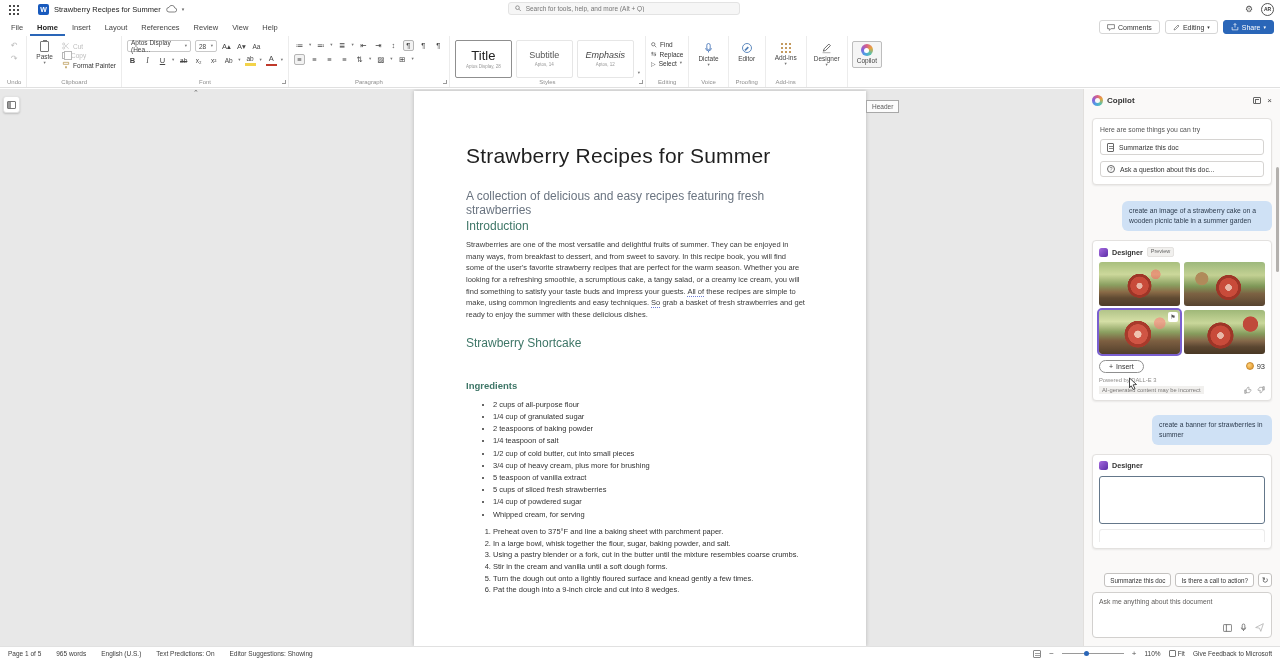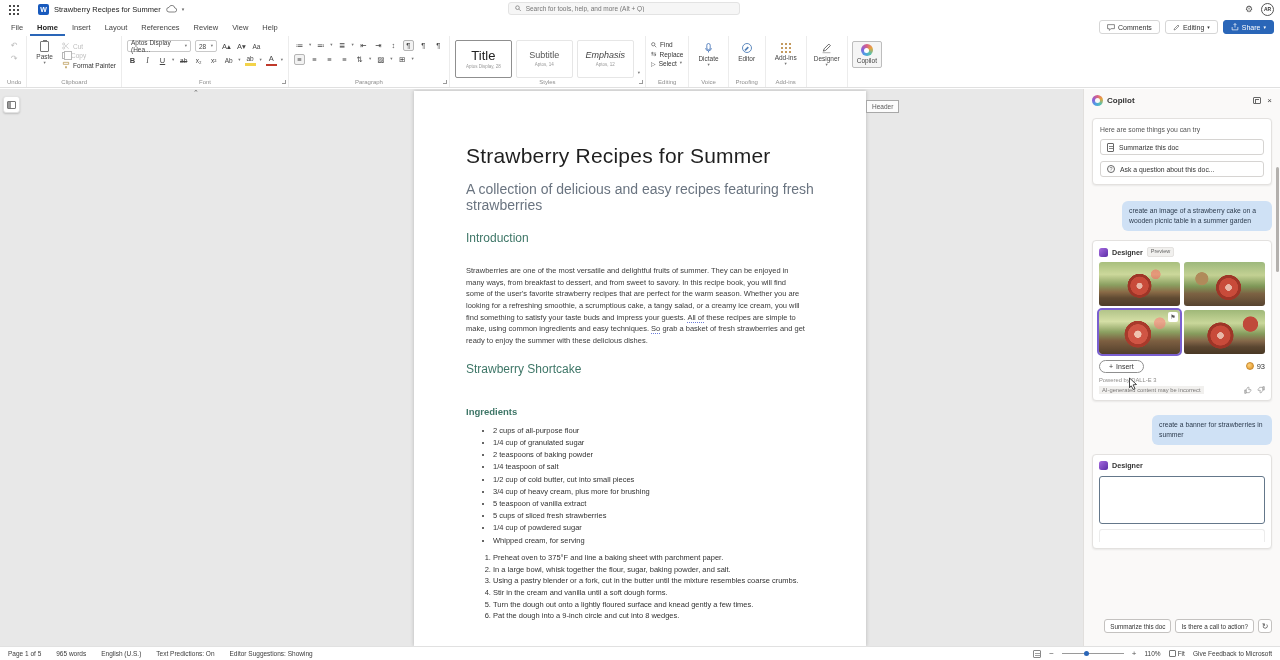--- a/index.html
+++ b/index.html
@@ -84,24 +84,24 @@
 
   
   .canvas{position:absolute;top:89px;left:0;width:1083px;bottom:14px;background:#e8e8e8;overflow:hidden}
   .collapse{position:absolute;left:193px;top:0px;font-size:7px;color:#666}
   .nav-toggle{position:absolute;left:3px;top:7px;width:17px;height:17px;background:#fff;border:1px solid #e2e2e2;border-radius:3px;box-shadow:0 1px 2px rgba(0,0,0,.18);display:flex;align-items:center;justify-content:center}
   .pane-ic{width:9px;height:8px;border:1px solid #777;border-radius:1px;background:linear-gradient(90deg,#999 0 3px,#fff 3px)}
   .page{position:absolute;left:414px;top:2px;width:452px;bottom:0;background:#fff;box-shadow:0 0 4px rgba(0,0,0,.22)}
   .page-inner{padding:53px 52px 0 52px}
   .header-tag{position:absolute;left:866px;top:11px;border:1px solid #a8a8a8;background:#fcfcfc;color:#5a5a5a;font-size:6.5px;padding:2px 5px}
   .doc-title{font-size:21px;font-weight:400;color:#1f1f1f;letter-spacing:.2px}
-  .doc-subtitle{font-size:14px;color:#6a7480;margin-top:13px}
+  .doc-subtitle{font-size:12px;color:#6a7480;margin-top:21px}
   .doch{font-size:12px;color:var(--heading);font-weight:400}
   .doch2{font-size:9.5px;color:var(--heading);font-weight:700}
-  .mt-intro{margin-top:18px}.mt-p{margin-top:20px}.mt-short{margin-top:15px}
+  .mt-intro{margin-top:2px}.mt-p{margin-top:6px}.mt-short{margin-top:15px}
   .mt-ingr{margin-top:30px}.mt-dir{margin-top:10px}
   .body-p{font-size:7.5px;line-height:1.56;color:#3c3c3c;width:340px}
   .squiggle{text-decoration:underline;text-decoration-style:dotted;text-decoration-color:#6b7bd8;text-underline-offset:2px}
   ul.ingr{margin:8px 0 0 0;padding-left:27px;width:340px}
   ul.ingr li{font-size:7.5px;line-height:12.2px;color:#333}
   ol.dirs{margin:5px 0 0 0;padding-left:27px;width:352px}
   ol.dirs li{font-size:7.5px;line-height:11.7px;color:#333}
 
   
   .copanel{position:absolute;top:89px;right:0;width:197px;bottom:14px;background:#faf9f8;border-left:1px solid #e1dfdd;padding:6px 8px 8px;display:flex;flex-direction:column}
@@ -561,20 +561,36 @@
   </div>
 
   <div class="spacer"></div>
 
   <div class="pills">
     <button class="pill">Summarize this doc</button>
     <button class="pill">Is there a call to action?</button>
     <button class="refresh">↻</button>
   </div>
 
+  <div class="input-card">
+    <textarea placeholder="Ask me anything about this document" style=""></textarea>
+    <div class="input-icons">
+      <svg width="9" height="8" viewBox="0 0 12 10">
+          <rect x="0.5" y="0.5" width="11" height="9" rx="1" fill="none" stroke="#555"></rect>
+          <path d="M4.5 0.5v9" stroke="#555"></path>
+        </svg>
+      <svg width="7" height="9" viewBox="0 0 16 20">
+          <path d="M8 2a3 3 0 0 1 3 3v5a3 3 0 0 1-6 0V5a3 3 0 0 1 3-3z" fill="none" stroke="#555" stroke-width="1.6"></path>
+          <path d="M3 10a5 5 0 0 0 10 0M8 15v3" fill="none" stroke="#555" stroke-width="1.6"></path>
+        </svg>
+      <svg width="9" height="9" viewBox="0 0 14 14">
+          <path d="M1 7 13 1 9 13 7 8z" fill="none" stroke="#b0b0b0" stroke-width="1.2"></path>
+        </svg>
+    </div>
+  </div>
 
   <div class="cp-scroll"></div>
   <svg class="cursor" width="11" height="13" viewBox="0 0 11 13">
       <path d="M1.5 1l7 6.5-3.5.4 2 3.6-1.8 1-2-3.7-1.7 2z" fill="#fff" stroke="#333" stroke-width="0.9"></path>
     </svg>
 </aside>
 
 <div class="statusbar">
   <div class="sb-left">
     <span>Page 1 of 5</span>

